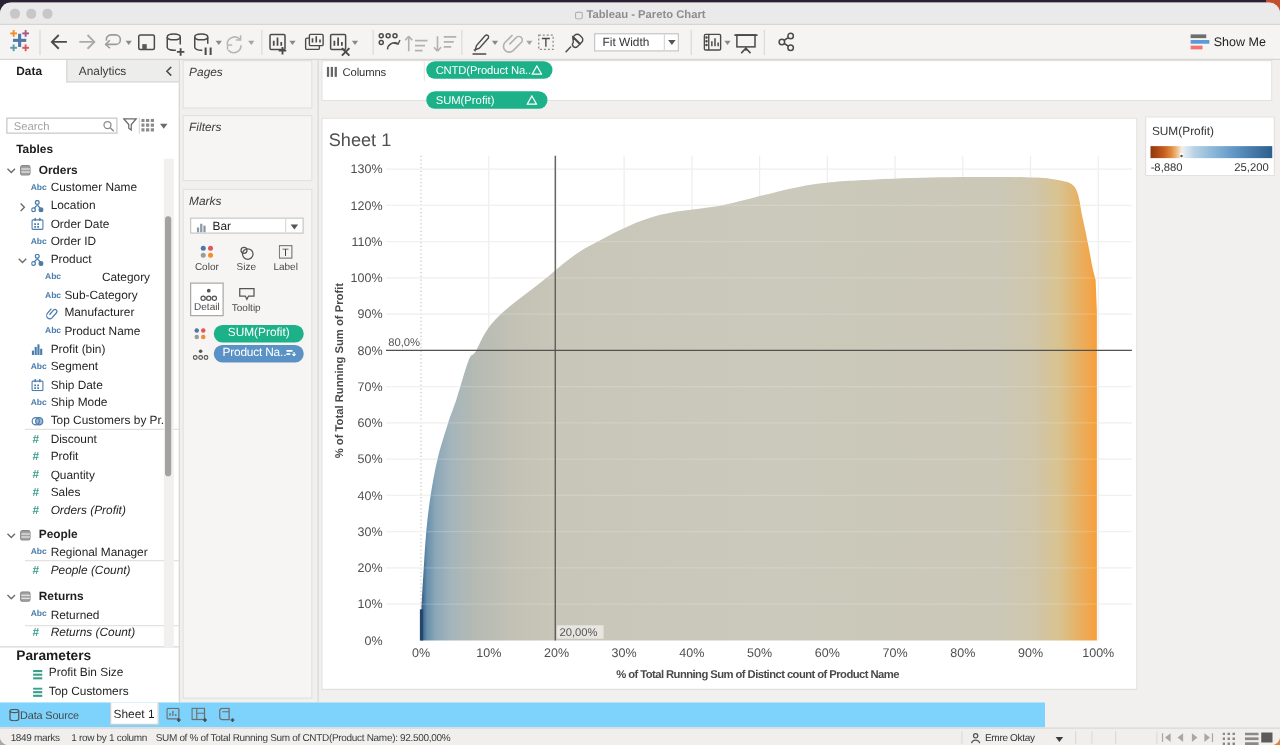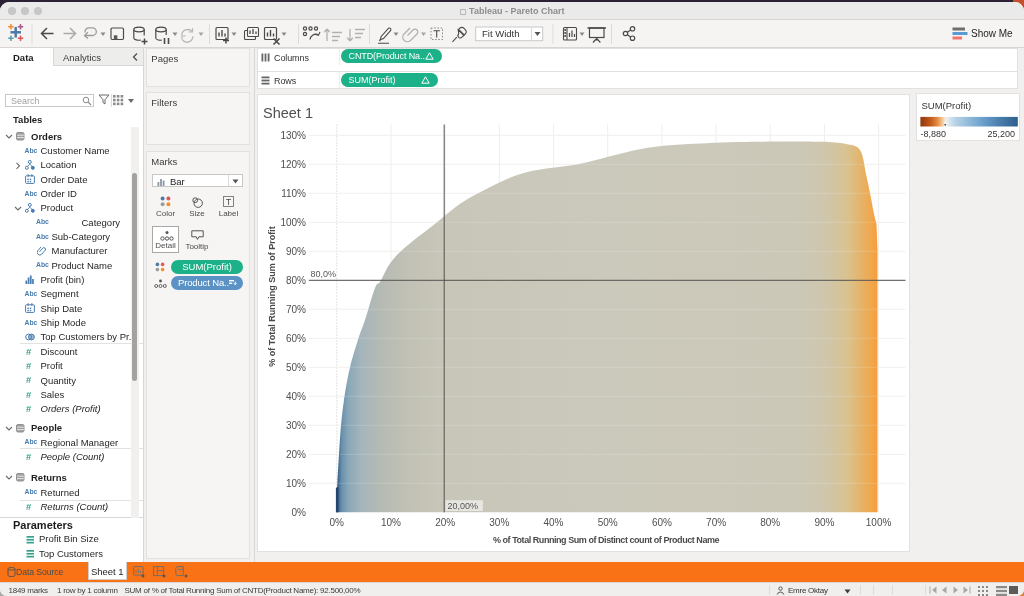--- a/index.html
+++ b/index.html
@@ -42,30 +42,30 @@
 .chev { position:absolute; top:4px; }
 .bold { font-weight:bold; }
 .ital { font-style:italic; }
 .sec-sep { position:absolute; left:20px; width:123px; height:1px; background:#e3e2e1; }
 .abc { position:absolute; font-size:6.8px; font-weight:bold; color:#4a7dad; top:3.4px; }
 .hash { position:absolute; font-size:9.5px; font-weight:bold; color:#3aa08c; top:1.5px; }
 .icon { position:absolute; }
 .scrollthumb { position:absolute; left:132px; top:125px; width:5px; height:208px;
   background:#a3a2a1; border-radius:2.5px; }
 .card { position:absolute; background:#f6f5f3; border:1px solid #e2e1df; }
-.clabel { position:absolute; left:4.5px; top:4px; font-size:9.5px; color:#3b3b3b; }
+.clabel { position:absolute; left:4.5px; top:4px; font-size:9.5px; color:#3b3b3b;font-style:italic; }
 .shelf { position:absolute; background:#fff; border:1px solid #e2e1df; }
 .pill { position:absolute; border-radius:7.5px; color:#fff; font-size:9.5px; white-space:nowrap; }
 .pill-green { background:#1cb188; }
 .pill-blue { background:#5a92c5; }
 .chartcard { position:absolute; left:256.5px; top:91.5px; width:653px; height:458.5px;
   background:#fff; border:1px solid #e2e1df; }
 .legendcard { position:absolute; left:915.5px; top:91px; width:104px; height:47.5px;
   background:#fff; border:1px solid #e3e2e1; }
-.tabbar { position:absolute; left:0; top:560px; width:1024px; height:19.5px; background:#f97316; }
+.tabbar { position:absolute; left:0; top:560px; width:836px; height:19.5px; background:#7dd3fc; }
 .statusbar { position:absolute; left:0; top:579.5px; width:1024px; height:14.5px; background:#f0efee;
   border-top:1px solid #d9d8d7; }
 .sheettab { position:absolute; left:87.5px; top:0; width:39.5px; height:18px; background:#fff;
   border:1px solid #d0cfce; border-top:none; font-size:9.5px; color:#1f1f1f;
   text-align:center; padding-top:3.5px; }
 .mbtn { position:absolute; width:26.4px; height:26.5px; }
 .mbtn .cap { position:absolute; bottom:1.5px; width:100%; text-align:center; font-size:8px; color:#4a4a4a; }
 .st { font-size:8px; color:#3b3b3b; position:absolute; top:3.5px; letter-spacing:-0.25px; }
 </style>
 </head>
@@ -524,29 +524,20 @@
     <path d="M6.2,1.5 v3.2 M6.2,4.7 l-1.3,-1.5 M6.2,4.7 l1.3,-1.5" stroke="#fff" stroke-width="0.9" fill="none"></path>
   </svg>
 </div>
 <div class="shelf" style="left:256.5px;top:45.5px;width:761px;height:33px;">
   <svg class="abs" style="left:3px;top:4.5px;" width="10" height="9" viewBox="0 0 10 9">
     <rect x="0.5" y="0.5" width="1.8" height="8" fill="#666"></rect>
     <rect x="3.6" y="0.5" width="1.8" height="8" fill="#666"></rect>
     <rect x="6.7" y="0.5" width="1.8" height="8" fill="#666"></rect>
   </svg>
   <span class="abs" style="left:16.5px;top:4.5px;font-size:9px;color:#333;letter-spacing:-0.1px;">Columns</span>
-  <div class="abs" style="left:81.5px;top:0;width:1px;height:16.5px;background:#eceBe9;"></div>
-</div>
-<div class="shelf" style="left:256.5px;top:68.5px;width:761px;height:18.5px;">
-  <svg class="abs" style="left:3px;top:4.5px;" width="10" height="9" viewBox="0 0 10 9">
-    <rect x="0.5" y="0.5" width="8" height="1.8" fill="#666"></rect>
-    <rect x="0.5" y="3.6" width="8" height="1.8" fill="#666"></rect>
-    <rect x="0.5" y="6.7" width="8" height="1.8" fill="#666"></rect>
-  </svg>
-  <span class="abs" style="left:16.5px;top:4.5px;font-size:9px;color:#333;letter-spacing:-0.1px;">Rows</span>
   <div class="abs" style="left:81.5px;top:0;width:1px;height:16.5px;background:#eceBe9;"></div>
 </div>
 <div class="pill pill-green" style="left:341px;top:46.5px;width:100.5px;height:14.5px;line-height:14.5px;padding-left:7.5px;letter-spacing:-0.1px;font-size:9px;">CNTD(Product Na..
   <svg class="abs" style="right:8px;top:3.5px;" width="9" height="8" viewBox="0 0 9 8">
         <path d="M4.5,0.8 L8.2,7.2 H0.8 z" fill="none" stroke="#fff" stroke-width="1"></path>
       </svg>
 </div>
 <div class="pill pill-green" style="left:341px;top:70.5px;width:96.5px;height:14.5px;line-height:14.5px;padding-left:7.5px;font-size:9px;">SUM(Profit)
   <svg class="abs" style="right:8px;top:3.5px;" width="9" height="8" viewBox="0 0 9 8">
         <path d="M4.5,0.8 L8.2,7.2 H0.8 z" fill="none" stroke="#fff" stroke-width="1"></path>

